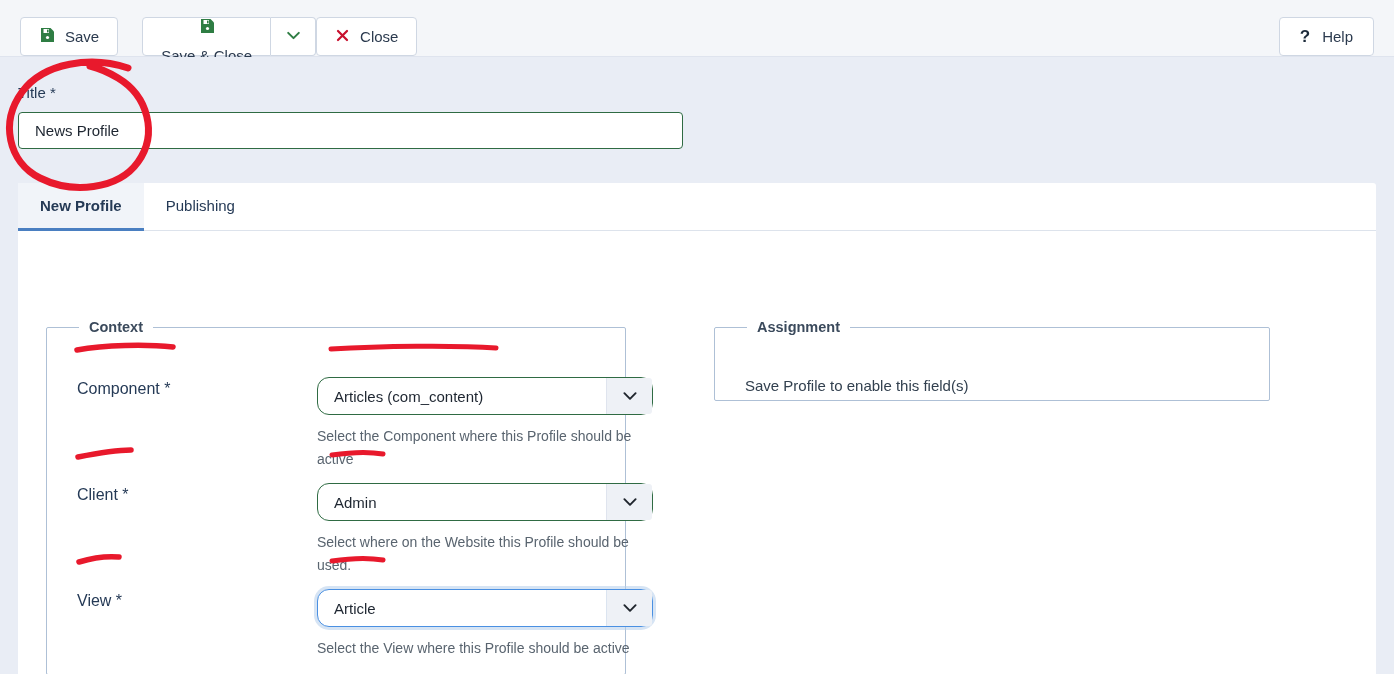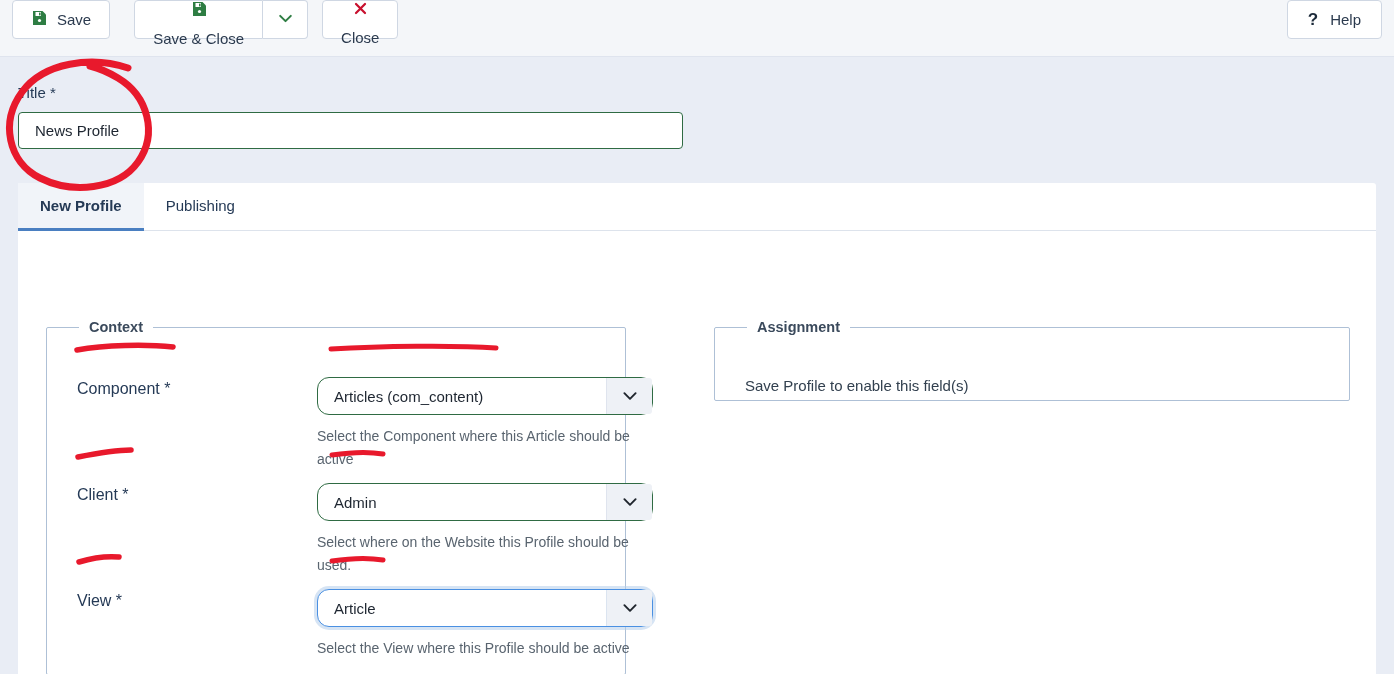--- a/index.html
+++ b/index.html
@@ -11,22 +11,22 @@
     font-family: "Liberation Sans", sans-serif;
     -webkit-font-smoothing: antialiased;
   }
 
   
   .toolbar {
     position: absolute; top: 0; left: 0;
     width: 1394px; height: 57px;
     background: #f4f6f9;
     border-bottom: 1px solid #dfe4ee;
-    display: flex; align-items: flex-start;
-    padding: 0 12px;
+    display: flex; align-items: flex-end;
+    padding: 0 20px;
   }
   .tb-btn {
     height: 39px;
     display: inline-flex; align-items: center; gap: 10px;
     padding: 0 18px;
     background: #ffffff;
     border: 1px solid #cfd7e3;
     border-radius: 4px;
     font-size: 15px;
     color: #2b3a4e;
@@ -117,21 +117,21 @@
     padding: 0;
   }
   fieldset.fs > legend {
     margin-left: 32px;
     padding: 0 10px;
     font-size: 14.5px;
     font-weight: bold;
     color: #3b4a5c;
   }
   #fs-context { left: 28px; top: 88px; width: 580px; height: 356px; }
-  #fs-assignment { left: 696px; top: 88px; width: 636px; height: 82px; }
+  #fs-assignment { left: 696px; top: 88px; width: 556px; height: 82px; }
 
   .assign-note {
     position: absolute; left: 30px; top: 42px;
     font-size: 15px; color: #32404f;
   }
 
   
   .row { position: absolute; left: 0; width: 100%; }
   .f-label {
     position: absolute;
@@ -215,21 +215,21 @@
     </button>
     <button class="caret-btn">
       <span>
         <svg width="17" height="17" viewBox="0 0 16 16" aria-hidden="true">
           <path d="M3 5.5l5 5 5-5" fill="none" stroke="#2e7d43" stroke-width="1.9" stroke-linecap="round" stroke-linejoin="round"></path>
         </svg>
       </span>
     </button>
   </div>
 
-  <button class="tb-btn" style="margin-left:14px;flex-direction:column;">
+  <button class="tb-btn" style="">
     <span>
       <svg width="15" height="15" viewBox="0 0 16 16" aria-hidden="true">
         <path d="M3.2 3.2l9.6 9.6M12.8 3.2l-9.6 9.6" fill="none" stroke="#c8102e" stroke-width="2.4" stroke-linecap="round"></path>
       </svg>
     </span>
     <span>Close</span>
   </button>
 
   <div class="spacer"></div>
 
@@ -264,21 +264,21 @@
         <label class="f-label" style="left:30px; top:3px;">Component *</label>
         <div class="f-control">
           <div class="select-box">
             <span class="select-value">Articles (com_content)</span>
             <span class="select-arrow">
               <svg width="18" height="18" viewBox="0 0 16 16" aria-hidden="true">
                 <path d="M3 5.5l5 5 5-5" fill="none" stroke="#20262e" stroke-width="1.7" stroke-linecap="round" stroke-linejoin="round"></path>
               </svg>
             </span>
           </div>
-          <div class="f-desc">Select the Component where this Article should be active</div>
+          <div class="f-desc">Select the Component where this Profile should be active</div>
         </div>
       </div>
 
       <div class="row" style="top:148px;">
         <label class="f-label" style="left:30px; top:3px;">Client *</label>
         <div class="f-control">
           <div class="select-box">
             <span class="select-value">Admin</span>
             <span class="select-arrow">
               <svg width="18" height="18" viewBox="0 0 16 16" aria-hidden="true">

